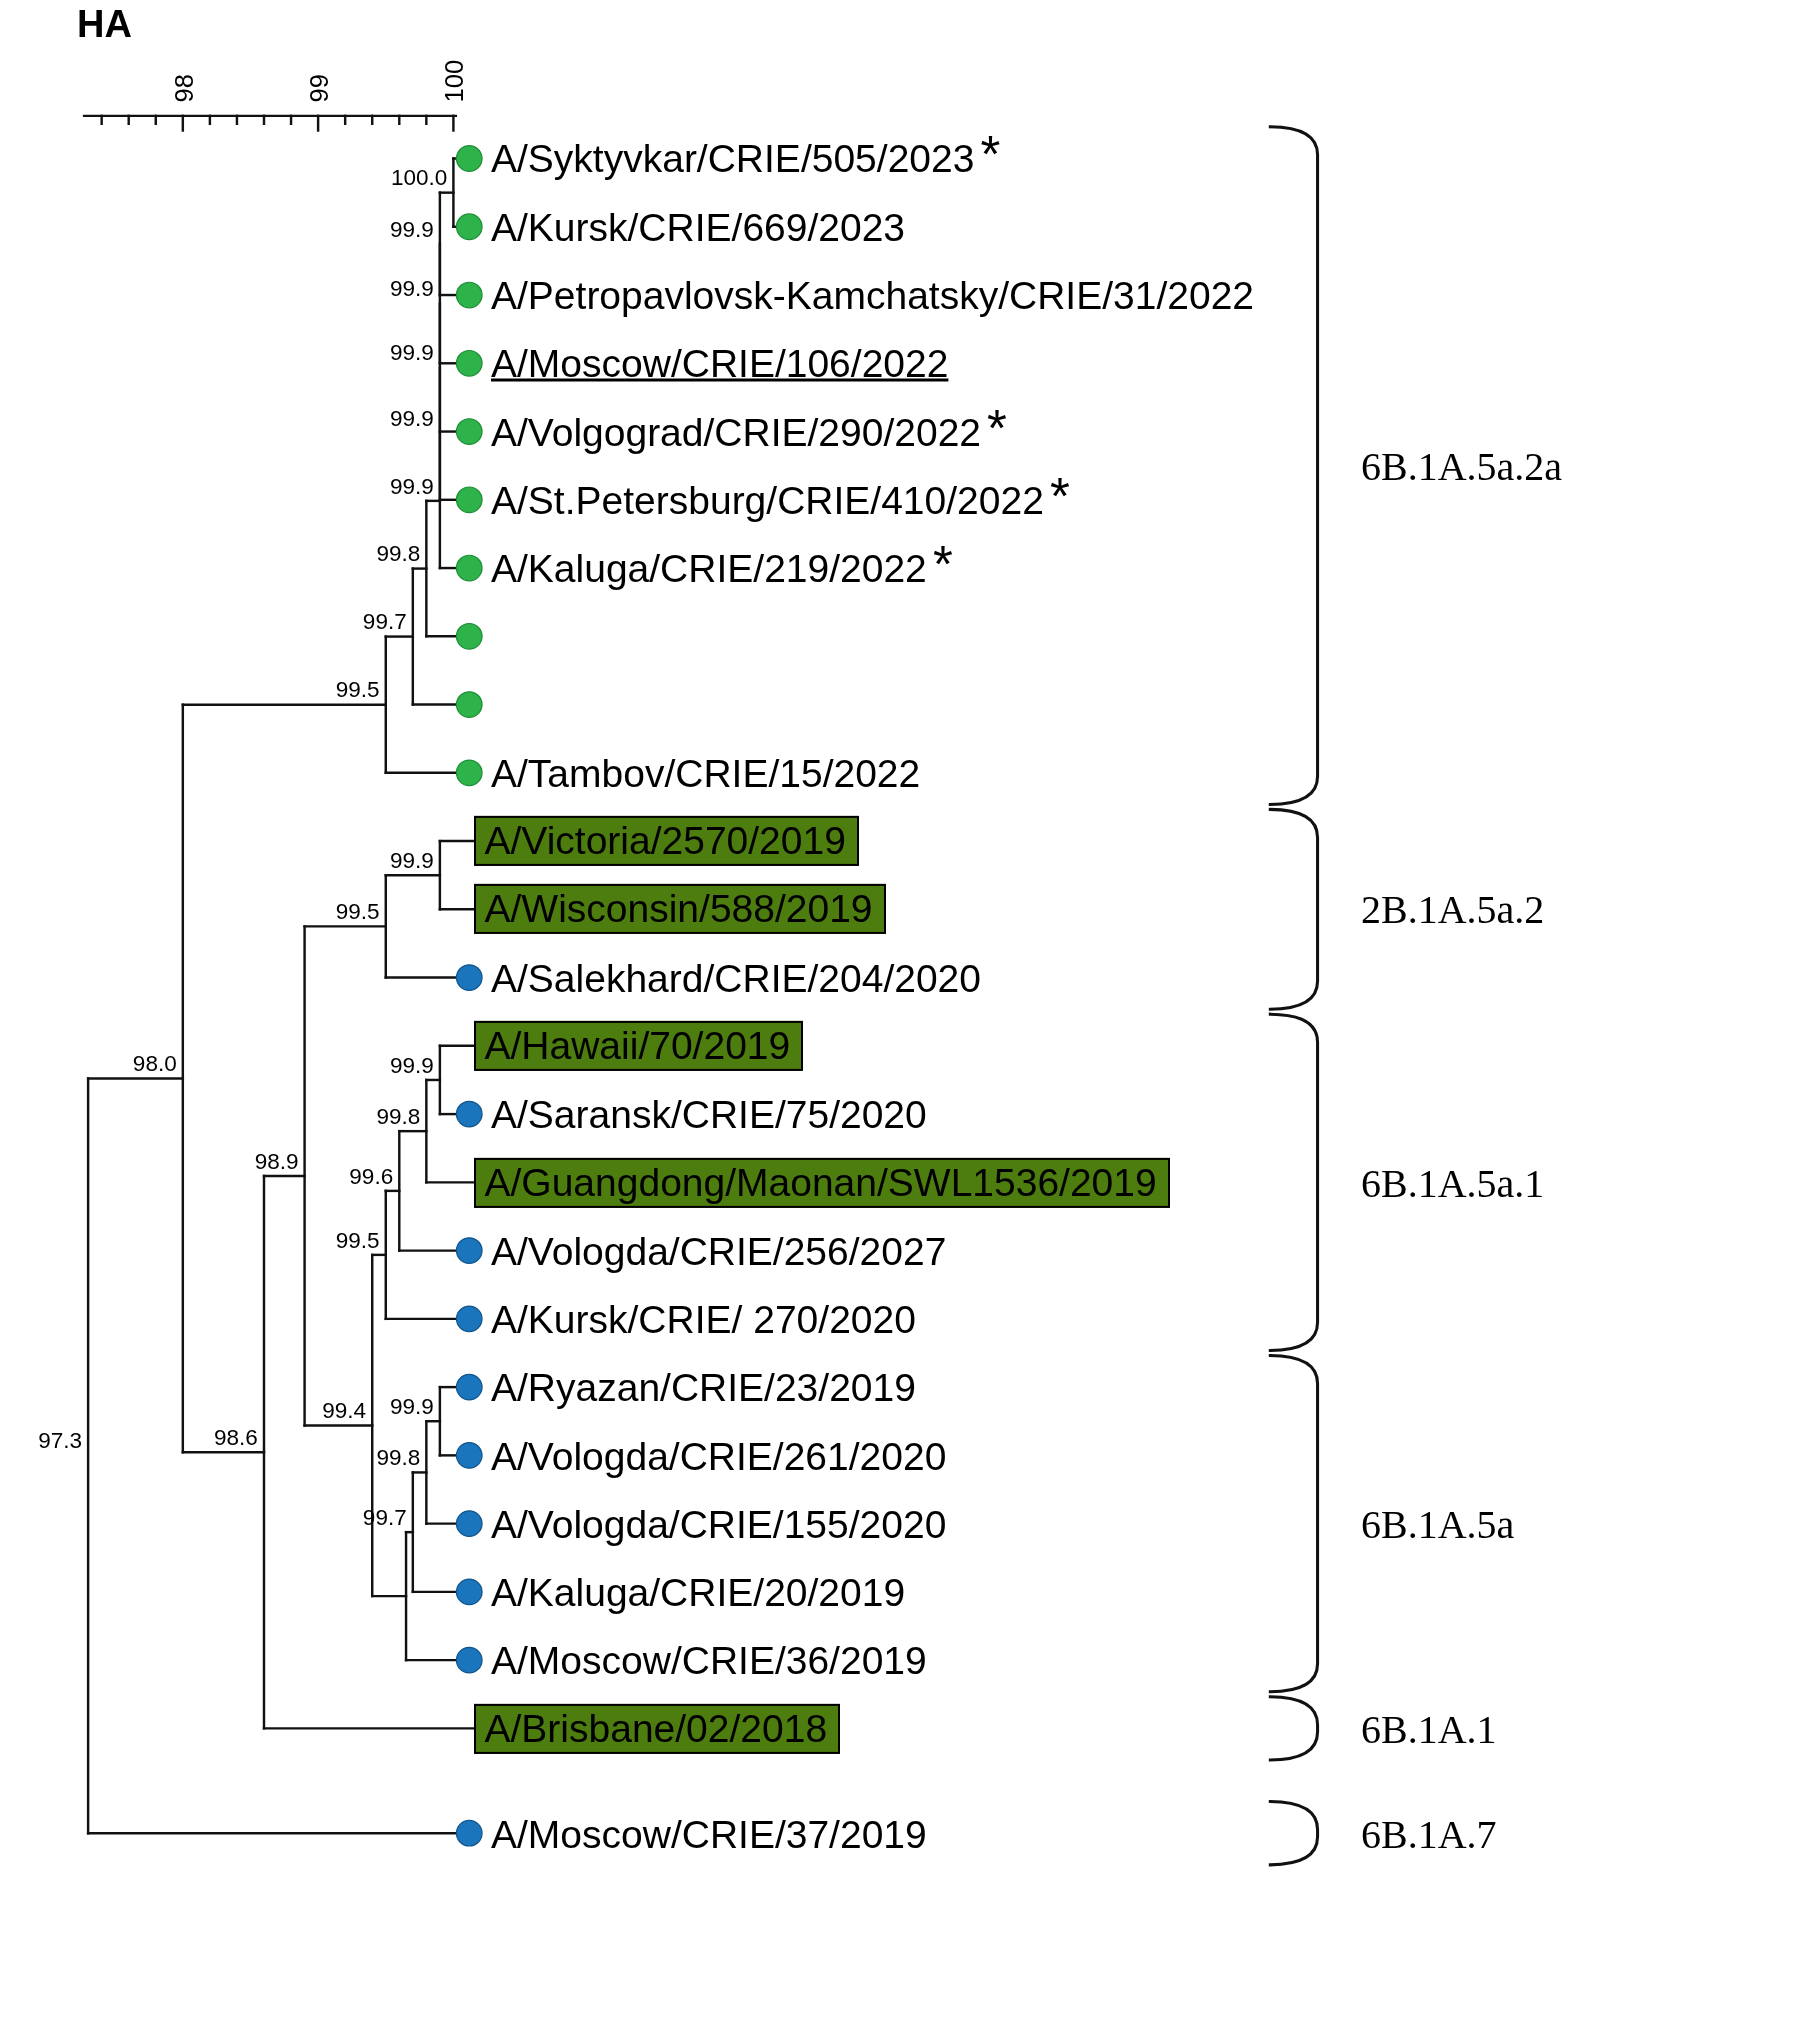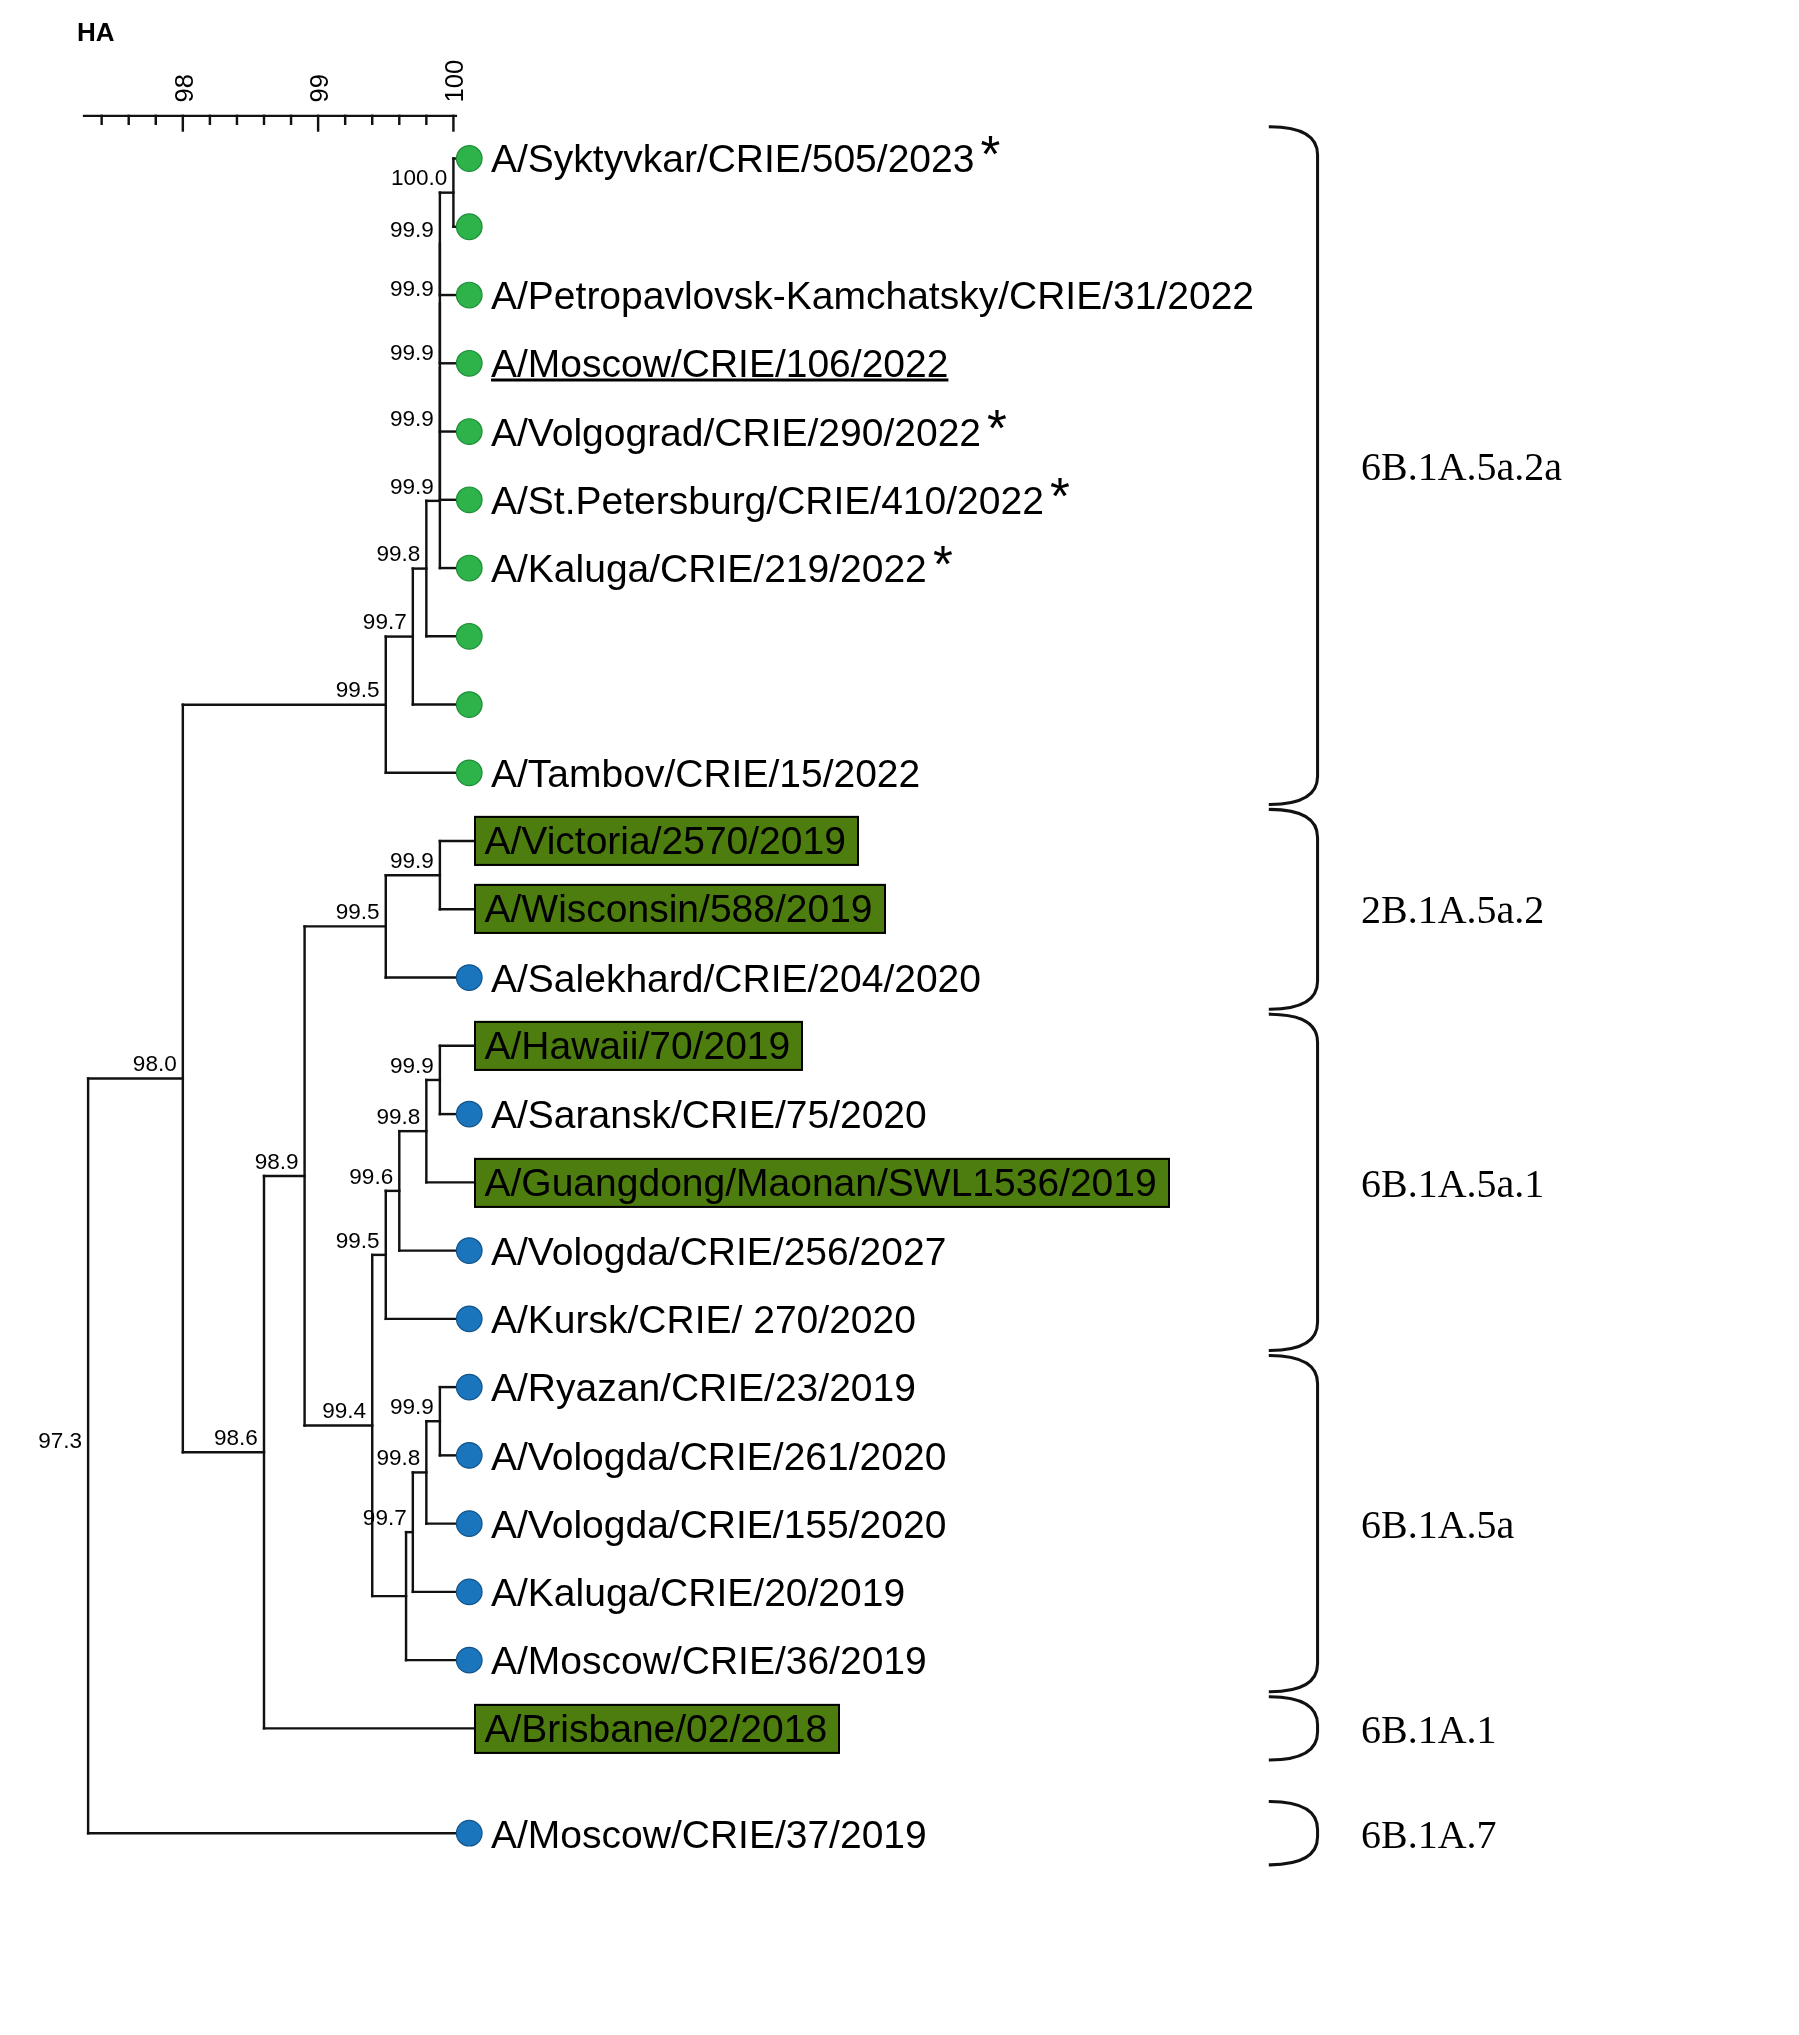--- a/index.html
+++ b/index.html
@@ -1,20 +1,20 @@
 <!DOCTYPE html>
 <html style="font-size:9.8px"><head>
 <meta charset="utf-8">
 <style>
   html,body{margin:0;padding:0;background:#fff;}
   #canvas{position:relative;width:1799px;height:2035px;background:#fff;
           font-family:"Liberation Sans",sans-serif;overflow:hidden;}
   #tree-svg{position:absolute;left:0;top:0;}
   #labels-layer{position:absolute;left:0;top:0;width:100%;height:100%;pointer-events:none;}
-  .title{position:absolute;left:77px;top:17px;font-size:26px;font-weight:700;color:#000;}
+  .title{position:absolute;left:77px;top:3px;font-size:38px;font-weight:700;color:#000;}
   .leaf-label{position:absolute;transform:translateY(-50%);font-size:39px;line-height:45px;
               color:#000;white-space:nowrap;}
   .leaf-label.boxed{border:2.4px solid #000;padding:0 11px 1.2px 8.5px;background:#4d7c0f;}
   .star{font-size:51px;line-height:0;margin-left:6.1px;}
   .clade-label{position:absolute;transform:translateY(-50%);
                font-family:"Liberation Serif",serif;font-size:40px;color:#000;white-space:nowrap;}
 </style>
 </head>
 <body>
 
@@ -152,20 +152,21 @@
       <circle cx="770" cy="3008" r="21" fill="#1b75bc" stroke="#11558c" stroke-width="2"></circle>
       <path d="M 2082 208 Q 2162 208 2162 254 L 2162 1274 Q 2162 1320 2082 1320" fill="none" stroke="#111111" stroke-width="5"></path>
       <path d="M 2082 1328 Q 2162 1328 2162 1374 L 2162 1610 Q 2162 1656 2082 1656" fill="none" stroke="#111111" stroke-width="5"></path>
       <path d="M 2082 1664 Q 2162 1664 2162 1710 L 2162 2170 Q 2162 2216 2082 2216" fill="none" stroke="#111111" stroke-width="5"></path>
       <path d="M 2082 2224 Q 2162 2224 2162 2270 L 2162 2730 Q 2162 2776 2082 2776" fill="none" stroke="#111111" stroke-width="5"></path>
       <path d="M 2082 2784 Q 2162 2784 2162 2830 L 2162 2842 Q 2162 2888 2082 2888" fill="none" stroke="#111111" stroke-width="5"></path>
       <path d="M 2082 2956 Q 2162 2956 2162 3002 L 2162 3014 Q 2162 3060 2082 3060" fill="none" stroke="#111111" stroke-width="5"></path>
     </svg>
   <div id="labels-layer">
       <div class="leaf-label" style="left: 491px; top: 158px;"><span>A/Syktyvkar/CRIE/505/2023</span><span class="star">*</span></div>
+      <div class="leaf-label" style="left: 491px; top: 227px;"><span>A/Kursk/CRIE/669/2023</span></div>
       <div class="leaf-label" style="left: 491px; top: 295px;"><span>A/Petropavlovsk-Kamchatsky/CRIE/31/2022</span></div>
       <div class="leaf-label" style="left: 491px; top: 363px; text-decoration: underline;"><span>A/Moscow/CRIE/106/2022</span></div>
       <div class="leaf-label" style="left: 491px; top: 432px;"><span>A/Volgograd/CRIE/290/2022</span><span class="star">*</span></div>
       <div class="leaf-label" style="left: 491px; top: 500px;"><span>A/St.Petersburg/CRIE/410/2022</span><span class="star">*</span></div>
       <div class="leaf-label" style="left: 491px; top: 568px;"><span>A/Kaluga/CRIE/219/2022</span><span class="star">*</span></div>
       <div class="leaf-label" style="left: 491px; top: 773px;"><span>A/Tambov/CRIE/15/2022</span></div>
       <div class="leaf-label boxed" style="left: 474px; top: 841px;"><span>A/Victoria/2570/2019</span></div>
       <div class="leaf-label boxed" style="left: 474px; top: 909px;"><span>A/Wisconsin/588/2019</span></div>
       <div class="leaf-label" style="left: 491px; top: 978px;"><span>A/Salekhard/CRIE/204/2020</span></div>
       <div class="leaf-label boxed" style="left: 474px; top: 1046px;"><span>A/Hawaii/70/2019</span></div>

